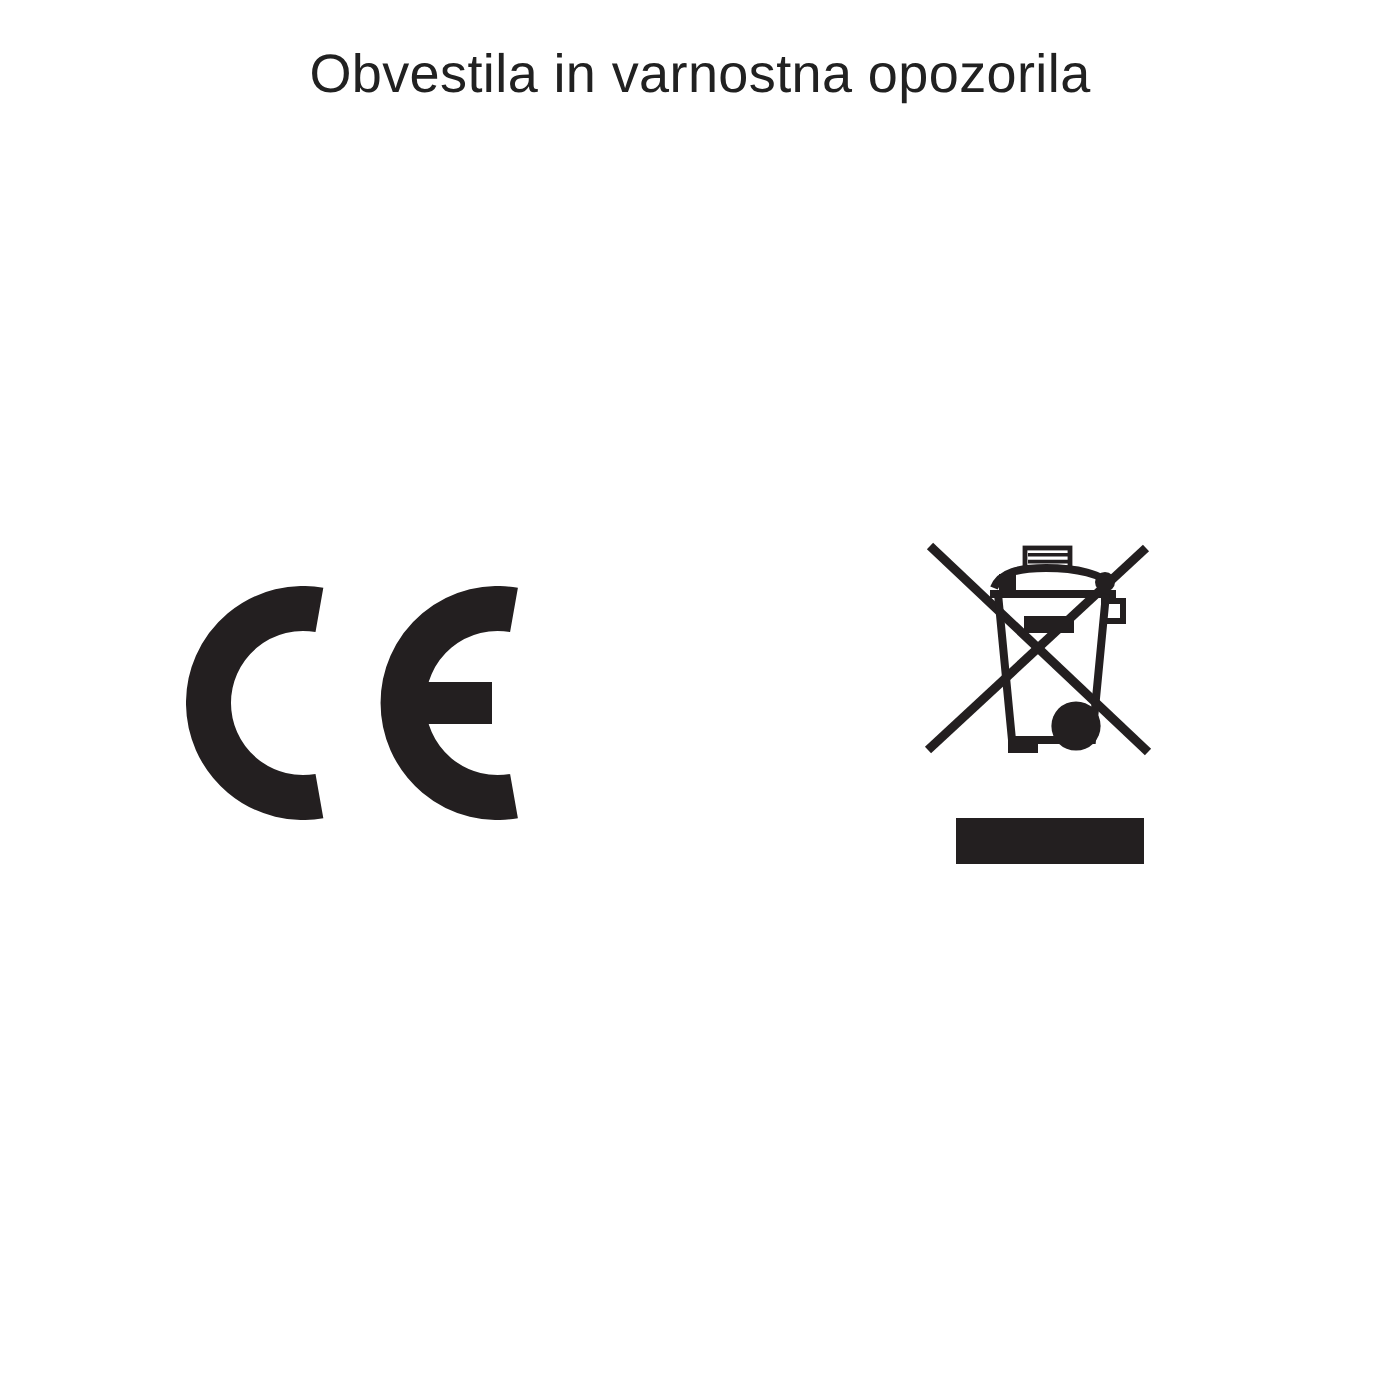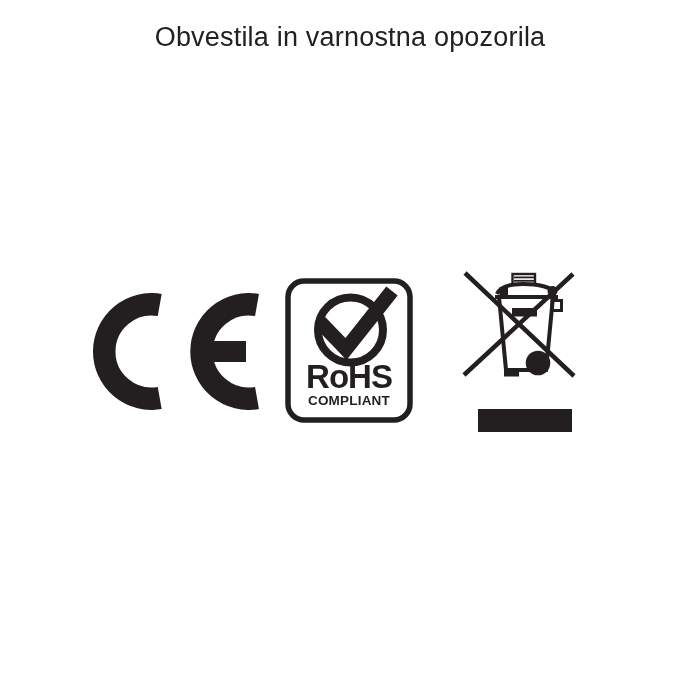--- a/index.html
+++ b/index.html
@@ -47,32 +47,20 @@
 
   <svg class="ce-svg" width="175" height="117" viewBox="0 0 175 117" aria-hidden="true">
 
     <path class="ink-stroke" stroke-width="22.5" d="M 66.71 11.97 A 47.25 47.25 0 1 0 66.71 105.03"></path>
 
     <path class="ink-stroke" stroke-width="22.5" d="M 164.0 11.97 A 47.25 47.25 0 1 0 164.0 105.03"></path>
 
     <rect class="ink-fill" x="115" y="48" width="38" height="21"></rect>
   </svg>
 
-  <div class="rohs">
-    <svg width="128" height="145" viewBox="0 0 128 145" aria-hidden="true">
-
-      <rect class="ink-stroke" stroke-width="5.5" x="3" y="3" width="122" height="139" rx="16"></rect>
-
-      <circle class="ink-stroke" stroke-width="8" cx="65.5" cy="52" r="32.5"></circle>
-
-      <path class="ink-stroke" stroke-width="14.5" stroke-linejoin="miter" d="M 35 44 L 61 71 L 107 13"></path>
-    </svg>
-    <div class="rohs-main">RoHS</div>
-    <div class="rohs-sub">COMPLIANT</div>
-  </div>
 
   <div class="weee">
     <svg width="120" height="125" viewBox="0 0 120 125" aria-hidden="true">
 
       <line class="ink-stroke" stroke-width="4.5" x1="5" y1="11" x2="114" y2="114"></line>
       <line class="ink-stroke" stroke-width="4.5" x1="113" y1="12" x2="4" y2="113"></line>
 
       <rect class="ink-stroke" stroke-width="2.4" x="52.5" y="12" width="22.5" height="10"></rect>
       <line class="ink-stroke" stroke-width="1.8" x1="54" y1="15.4" x2="74" y2="15.4"></line>
       <line class="ink-stroke" stroke-width="1.8" x1="54" y1="18.8" x2="74" y2="18.8"></line>

